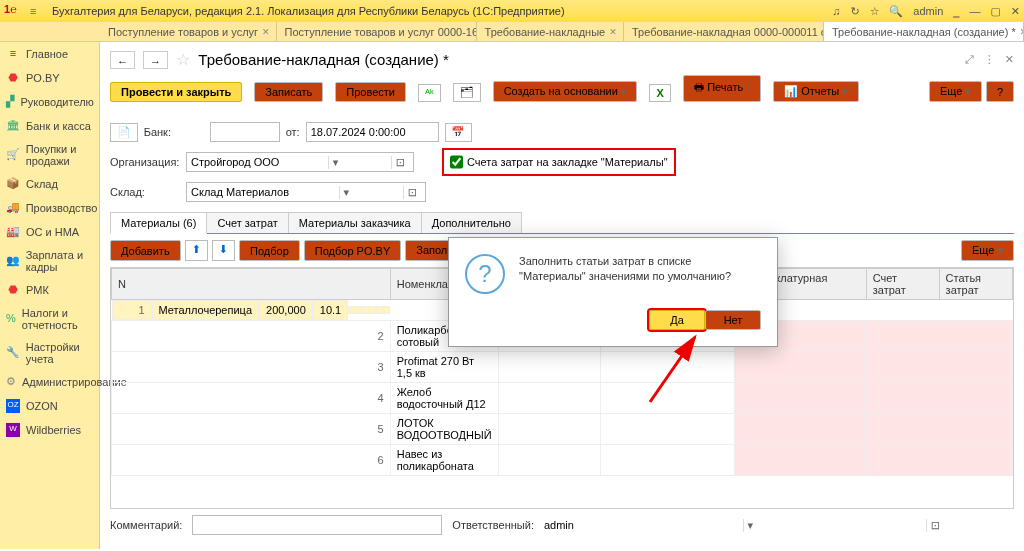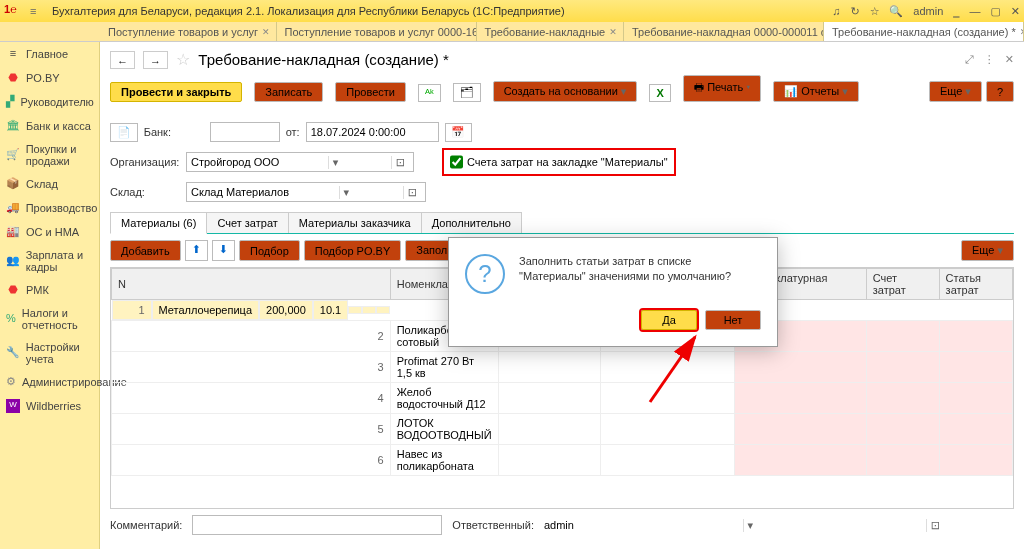--- a/index.html
+++ b/index.html
@@ -62,21 +62,21 @@
 .grid .empty-red { background: #ffe5e5; }
 
 .footer { display: flex; gap: 10px; padding: 6px 0; align-items: center; }
 .footer label { color: #333; }
 .footer input { border: 1px solid #bbb; padding: 2px 4px; height: 20px; }
 
 .dialog { position: absolute; left: 348px; top: 195px; width: 330px; background: #fff; border: 1px solid #999; box-shadow: 0 4px 20px rgba(0,0,0,0.25); padding: 16px; }
 .dialog .body { display: flex; gap: 14px; align-items: flex-start; }
 .dialog .qmark { width: 40px; height: 40px; border: 2px solid #5aa7e0; border-radius: 50%; display: flex; align-items: center; justify-content: center; color: #5aa7e0; font-size: 24px; }
 .dialog .msg { flex: 1; color: #333; line-height: 1.4; }
-.dialog .btns { display: flex; justify-content: flex-end; gap: 8px; margin-top: 16px; }
+.dialog .btns { display: flex; justify-content: flex-end; margin-top: 16px; }
 .dialog .btns .btn { min-width: 56px; }
 .dialog .btns .btn.yes { background: #ffdd4a; border-color: #d4b400; outline: 2px solid #e00; }
 
 .arrow { position: absolute; left: 540px; top: 290px; pointer-events: none; }
 .arrow svg { overflow: visible; }
 
 .right-btns { margin-left: auto; display: flex; gap: 4px; }
 </style>
 </head>
 <body>
@@ -166,20 +166,24 @@
         <span class="ico" style="color:#3a7">%</span>
         <span>Налоги и отчетность</span>
       </div>
     <div class="side-item">
         <span class="ico" style="color:#888">🔧</span>
         <span>Настройки учета</span>
       </div>
     <div class="side-item">
         <span class="ico" style="color:#888">⚙</span>
         <span>Администрирование</span>
+      </div>
+    <div class="side-item">
+        <span class="ico" style="background:#005bff;color:#fff;font-size:8px;padding:1px">OZ</span>
+        <span>OZON</span>
       </div>
     <div class="side-item">
         <span class="ico" style="background:#8b00a7;color:#fff;font-size:8px;padding:1px">W</span>
         <span>Wildberries</span>
       </div>
   </div>
 
   <div class="content">
 
     <div class="doc-header">

